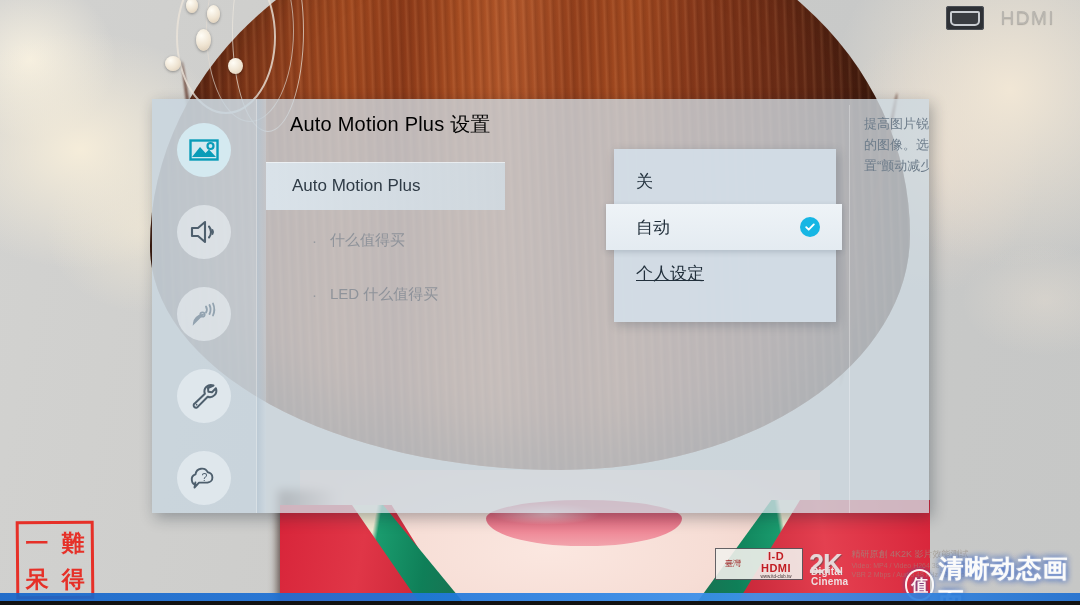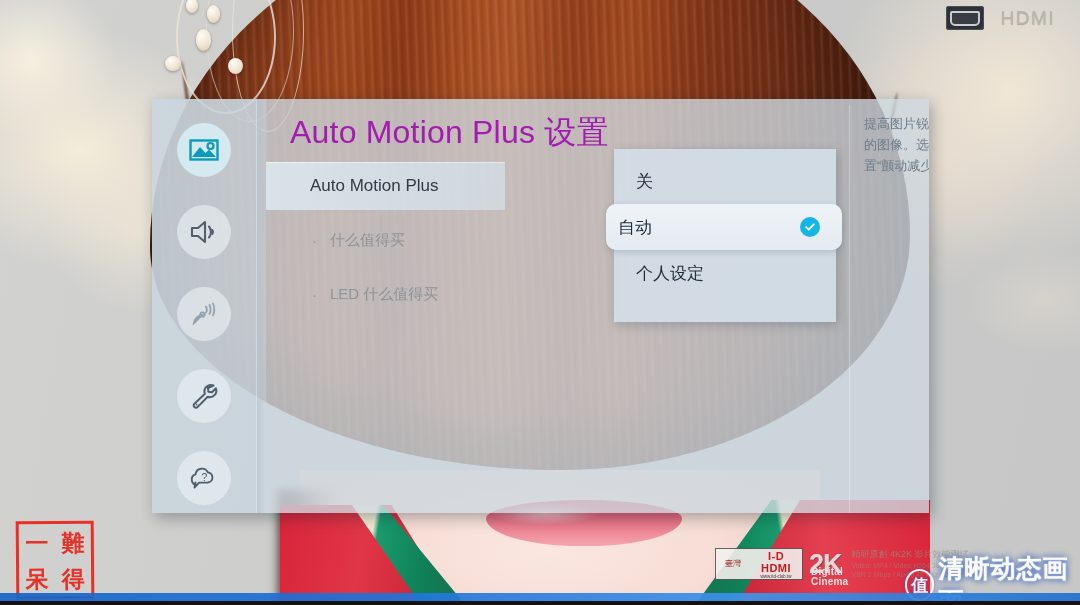--- a/index.html
+++ b/index.html
@@ -359,37 +359,37 @@
   .content {
     flex: 1;
     position: relative;
     padding: 0;
   }
 
   .panel-title {
     position: absolute;
     left: 24px;
     top: 12px;
-    font-size: 32px;
-    color: #a21caf;
+    font-size: 20px;
+    color: #000000;
     letter-spacing: .2px;
     white-space: nowrap;
   }
 
   .menu-list {
     position: absolute;
     left: 0;
     top: 63px;
     width: 239px;
   }
   .menu-row {
     height: 48px;
     display: flex;
     align-items: center;
-    padding-left: 44px;
+    padding-left: 26px;
     font-size: 17px;
     color: #2f3b46;
     cursor: pointer;
   }
   .menu-row.selected {
     background: linear-gradient(90deg, rgba(221,232,240,0.88), rgba(211,224,233,0.75));
     box-shadow: inset 0 1px 0 rgba(255,255,255,.5);
   }
   .sub-row {
     height: 48px;
@@ -422,28 +422,27 @@
     height: 46px;
     display: flex;
     align-items: center;
     padding-left: 22px;
     font-size: 17px;
     color: #22303c;
     cursor: pointer;
     position: relative;
   }
   .dd-item:first-child { margin-top: 9px; }
-  .dd-item:last-child { margin-bottom: 26px; }
+  .dd-item:last-child { margin-bottom: 26px; text-decoration: underline; }
   .dd-item.selected {
     background: linear-gradient(180deg, #eef3f7 0%, #e4ebf1 100%);
     margin-left: -8px;
     margin-right: -6px;
-    padding-left: 12px;
+    padding-left: 30px;
     box-shadow: 0 2px 6px rgba(30,45,60,0.18);
-    border-radius: 10px;
   }
   .dd-check {
     position: absolute;
     right: 22px;
     width: 20px; height: 20px;
     border-radius: 50%;
     background: #16b6e4;
     display: flex; align-items: center; justify-content: center;
   }
   .dd-check svg { display:block; }

